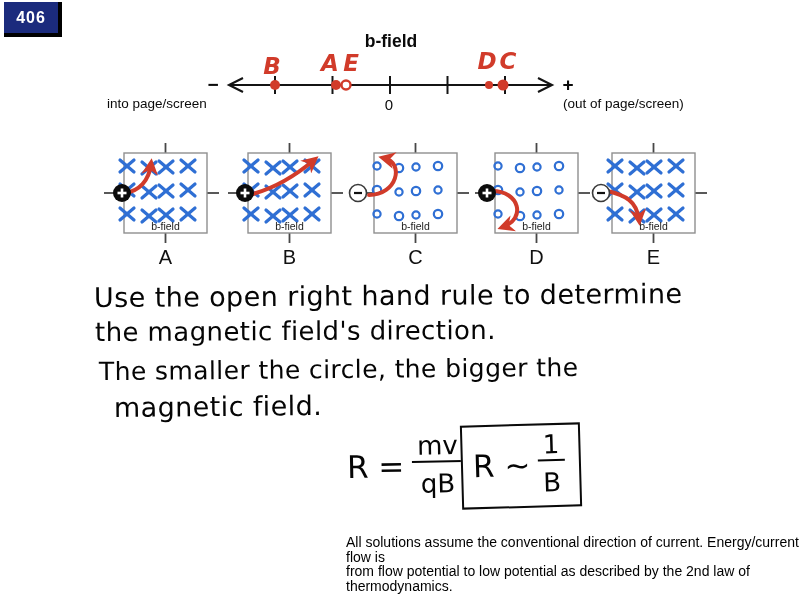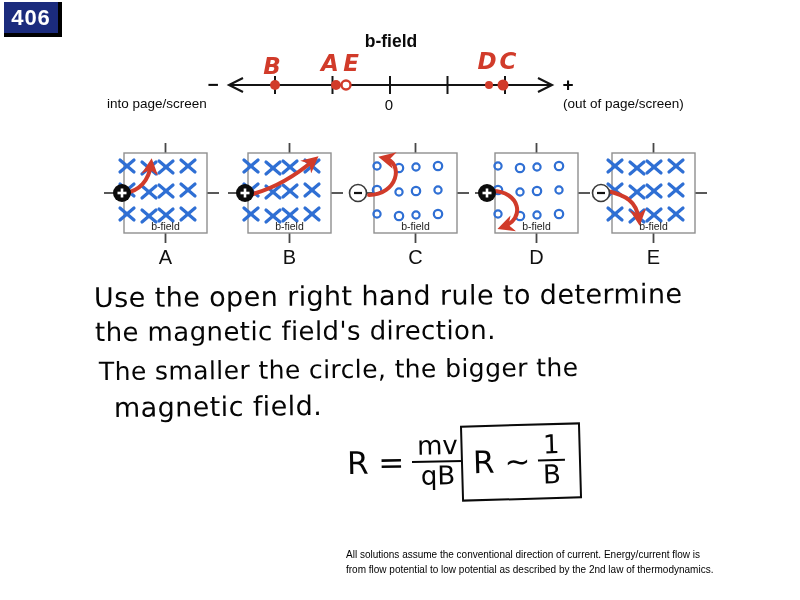--- a/index.html
+++ b/index.html
@@ -4,21 +4,21 @@
 <style>
   :root{
     --red:#d13b2a; --blue:#2f6fd4; --badge:#1b2b7d; --ink:#111; --boxborder:#8f8f8f;
   }
   html,body{margin:0;padding:0;background:#fff;}
   .stage{position:relative;width:800px;height:600px;background:#fff;overflow:hidden;
          font-family:"Liberation Sans",sans-serif;color:#111;}
   .badge{position:absolute;left:4px;top:2px;width:54px;height:31px;background:var(--badge);
          border-right:4px solid #000;border-bottom:4px solid #000;color:#fff;
          display:flex;align-items:center;justify-content:center;
-         font-size:22px;font-weight:bold;letter-spacing:1px;}
+         font-size:16px;font-weight:bold;letter-spacing:1px;}
   svg text{font-family:"Liberation Sans",sans-serif;}
   .ptitle{font-size:17.5px;font-weight:600;fill:#0a0a0a;}
   .axis{stroke:#141414;stroke-width:2.1;}
   .tick{stroke:#141414;stroke-width:2;}
   .plab{font-size:13.5px;fill:#0a0a0a;}
   .signs{font-size:19px;font-weight:600;fill:#0a0a0a;}
   .zero{font-size:15px;fill:#0a0a0a;}
   .redhand{font-family:"DejaVu Sans",sans-serif;font-style:italic;font-size:23px;fill:var(--red);font-weight:600;}
   .bfield-label{font-size:10.5px;fill:#1d1d1d;}
   .letter{position:absolute;top:246px;width:30px;text-align:center;font-size:20px;color:#111;}
@@ -29,22 +29,22 @@
   .note3{left:99px;top:355px;font-size:25px;transform:rotate(-0.5deg);}
   .note4{left:114px;top:391px;font-size:27px;transform:rotate(-0.6deg);}
   .formula{position:absolute;display:flex;align-items:center;gap:8px;
            font-family:"DejaVu Sans",sans-serif;color:#050505;}
   .f-radius{left:347px;top:433px;transform:rotate(-1deg);}
   .f-prop{left:461px;top:424px;border:2.5px solid #0a0a0a;padding:6px 14px 8px 10px;
           transform:rotate(-1.6deg);background:#fff;}
   .f-lhs{font-size:31px;}
   .frac{display:inline-flex;flex-direction:column;align-items:center;font-size:26px;line-height:1.05;}
   .frac .num{padding:0 5px 1px 5px;border-bottom:2.5px solid #050505;}
-  .frac .den{padding-top:0;}
-  .footer{position:absolute;left:346px;top:548px;font-size:10px;line-height:14.5px;color:#000;}
+  .frac .den{padding-top:8px;}
+  .footer{position:absolute;left:346px;top:535px;font-size:14px;line-height:14.5px;color:#000;}
 </style>
 </head>
 <body>
 
 <div class="stage">
 
   <div class="badge">406</div>
 
   <svg style="position:absolute;left:0;top:0;" width="800" height="122" viewBox="0 0 800 122">
     <text class="ptitle" x="391" y="47" text-anchor="middle">b-field</text>

